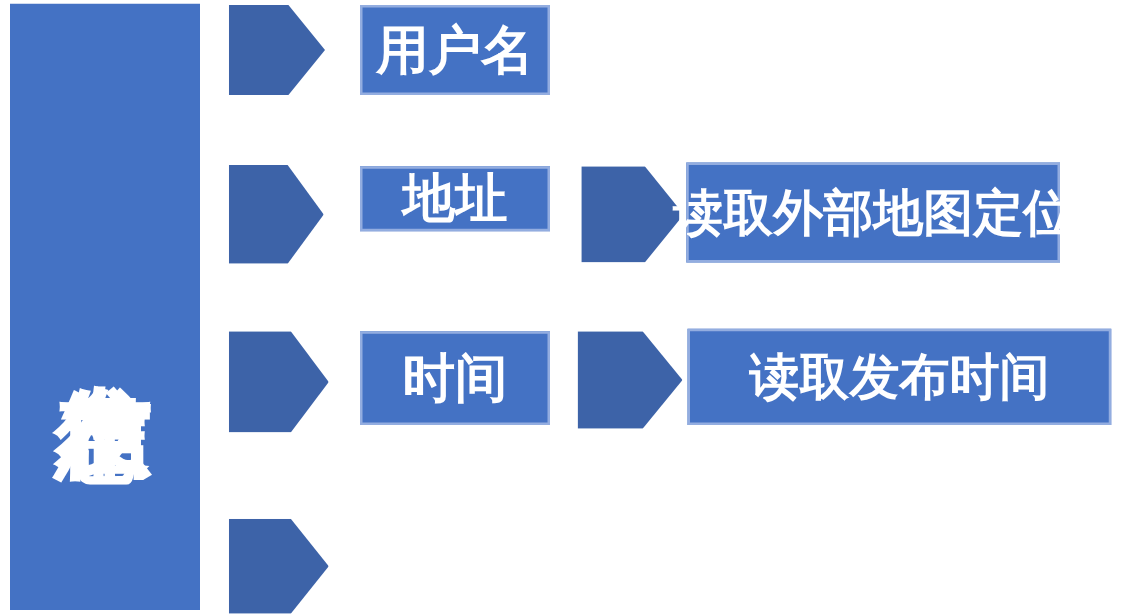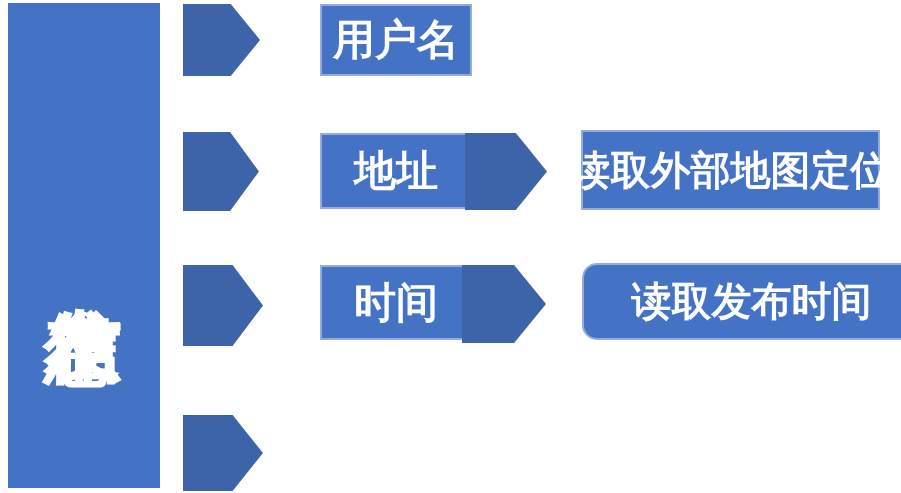--- a/index.html
+++ b/index.html
@@ -48,37 +48,36 @@
     background: #4472C4;
     border: 2px solid #93ade0;
     box-sizing: border-box;
     display: flex;
     align-items: center;
     justify-content: center;
     color: #ffffff;
     font-weight: 700;
     font-size: 42px;
     white-space: nowrap;
-    margin-left: 32px;
   }
   .node.wide { font-size: 40px; }
 
   
   .a1-1 { left: 183px; top: 4px;   width: 77px; height: 72px; }
   .n1   { left: 288px; top: 4px;   width: 152px; height: 72px; }
 
   .a2-1 { left: 183px; top: 132px; width: 76px; height: 79px; }
-  .n2   { left: 288px; top: 133px; width: 152px; height: 76px; }
+  .n2   { left: 288px; top: 133px; width: 152px; height: 52px; }
   .a2-2 { left: 465px; top: 133px; width: 82px; height: 77px; }
   .n2b  { left: 549px; top: 130px; width: 299px; height: 80px; }
 
   .a3-1 { left: 183px; top: 265px; width: 80px; height: 81px; }
   .n3   { left: 288px; top: 265px; width: 152px; height: 75px; }
   .a3-2 { left: 462px; top: 265px; width: 84px; height: 78px; }
-  .n3b  { left: 550px; top: 263px; width: 339px; height: 77px; border-radius: 15px; }
+  .n3b  { left: 550px; top: 263px; width: 339px; height: 77px; }
 
   .a4-1 { left: 183px; top: 415px; width: 80px; height: 76px; }
   .n4   { left: 288px; top: 415px; width: 150px; height: 75px; }
 </style>
 </head>
 <body>
 
 <div class="canvas">
 
   <div class="abs root-rect">

